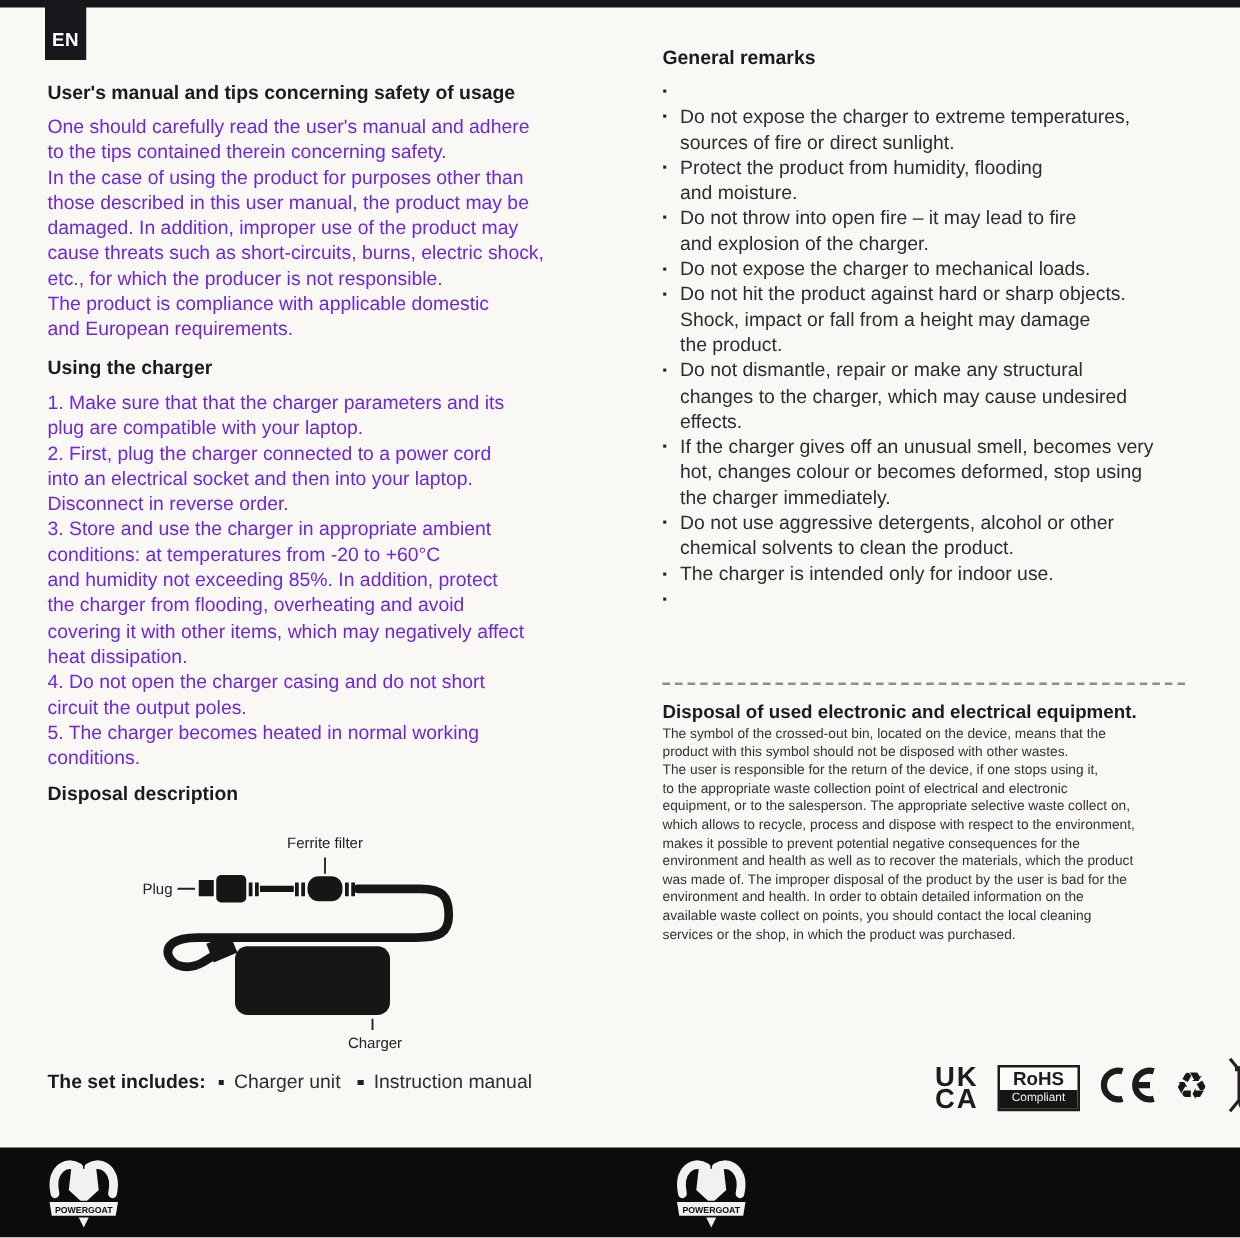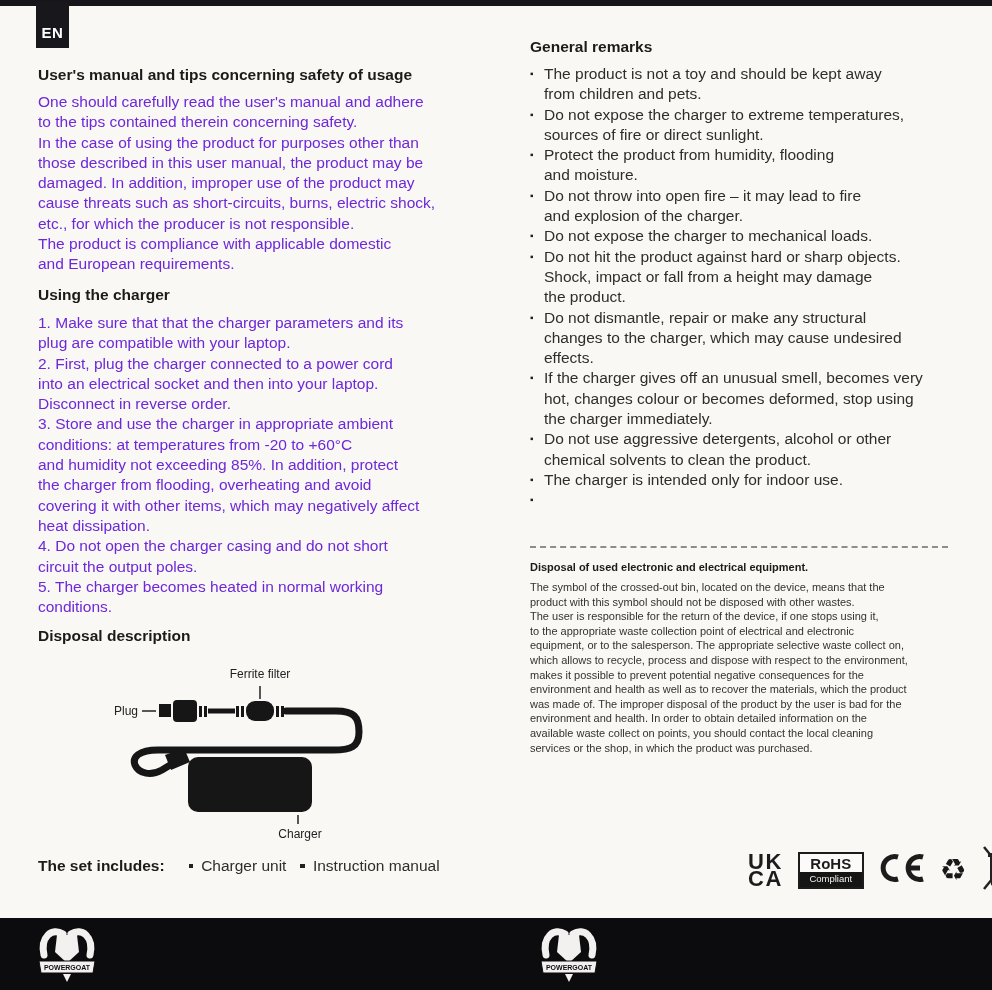--- a/index.html
+++ b/index.html
@@ -12,36 +12,36 @@
   .top-strip { position:absolute; left:0; top:0; width:992px; height:6px; background:#16161a; }
   .en-badge {
     position:absolute; left:36px; top:2px; width:33px; height:46px;
     background:#18181c; color:#ffffff; display:flex; align-items:flex-end; justify-content:center;
     font-weight:bold; font-size:15px; padding-bottom:7px; letter-spacing:0.5px;
   }
   .blk { position:absolute; }
   h1,h2,h3 { font-weight:bold; color:#1b1b1a; }
   h1 { font-size:15.5px; }
   h2 { font-size:15.5px; }
-  h3 { font-size:11px; }
+  h3 { font-size:15px; }
   .body-text { font-size:15.5px; line-height:20.3px; white-space:pre-line; color:#6d28d9; }
   .left-col { left:38px; width:484px; }
   .right-col { left:530px; width:434px; }
   .bullets { }
   .bullet { display:flex; }
   .bullet .marker { width:14px; flex:0 0 14px; font-size:10px; line-height:20.3px; color:#222; }
   .bullet .btext { font-size:15.5px; line-height:20.3px; white-space:pre-line; }
   .divider { border-top:2px dashed #8f8d8a; width:418px; height:0; }
   .small-text { font-size:11px; line-height:14.6px; white-space:pre-line; color:#333230; }
   
   .diagram { left:38px; top:652px; width:460px; height:205px; }
   .diagram svg text { font-family:"Liberation Sans", sans-serif; font-size:12px; fill:#222; }
   
   .set-includes { left:38px; top:857px; display:flex; align-items:center; font-size:15.5px; }
-  .set-includes .si-label { font-weight:bold; color:#1b1b1a; margin-right:24px; }
+  .set-includes .si-label { font-weight:bold; color:#1b1b1a; margin-right:10px; }
   .si-item { display:flex; align-items:center; margin-right:14px; }
   .si-item .sq { width:4.5px; height:4.5px; background:#222; margin-right:8px; }
   
   .certs { position:absolute; left:700px; top:844px; display:flex; align-items:center; gap:15px; height:52px;margin-left:48px; }
   .ukca { font-weight:bold; font-size:22px; line-height:17.5px; letter-spacing:1.5px; color:#1c1c1c; text-align:left; }
   .rohs { border:2.5px solid #1c1c1c; background:#fcfbfa; text-align:center; width:66px; }
   .rohs-top { font-weight:bold; font-size:15px; color:#1c1c1c; padding:1px 2px 0; }
   .rohs-bottom { background:#151515; color:#f3f2f0; font-size:9.5px; padding:1.5px 2px 2.5px; }
   .recycle { font-size:30px; line-height:1; color:#181818; }
   
@@ -136,22 +136,20 @@
         <span>Instruction manual</span>
       </span>
       </span>
   </div>
 
   <h2 class="blk right-col" style="top:38px;">General remarks</h2>
 
   <div class="blk right-col bullets" style="top:64px;">
       <div class="bullet">
       <span class="marker">▪</span>
-      <span class="btext">The product is not a toy and should be kept away
-from children and pets.</span>
     </div>
       <div class="bullet">
       <span class="marker">▪</span>
       <span class="btext">Do not expose the charger to extreme temperatures,
 sources of fire or direct sunlight.</span>
     </div>
       <div class="bullet">
       <span class="marker">▪</span>
       <span class="btext">Protect the product from humidity, flooding
 and moisture.</span>

